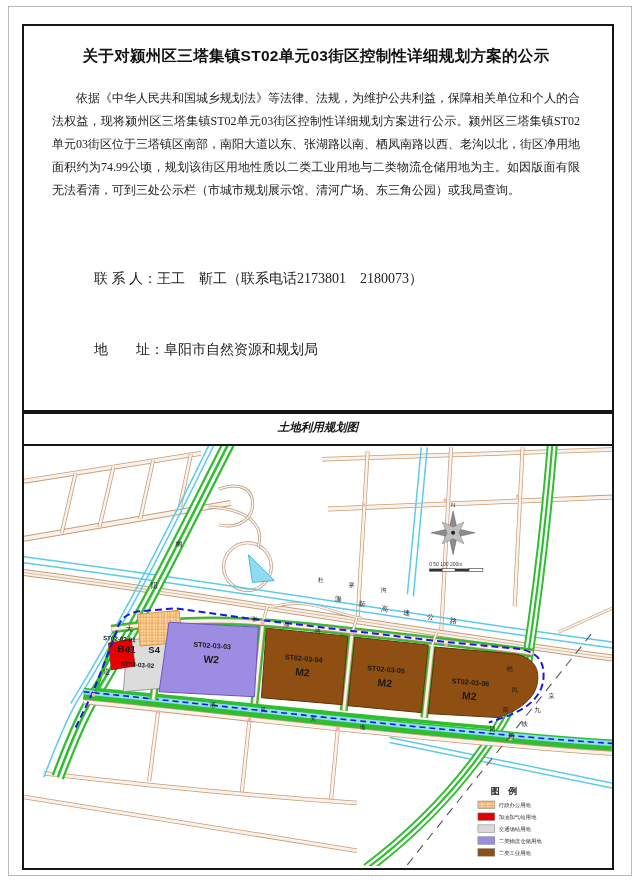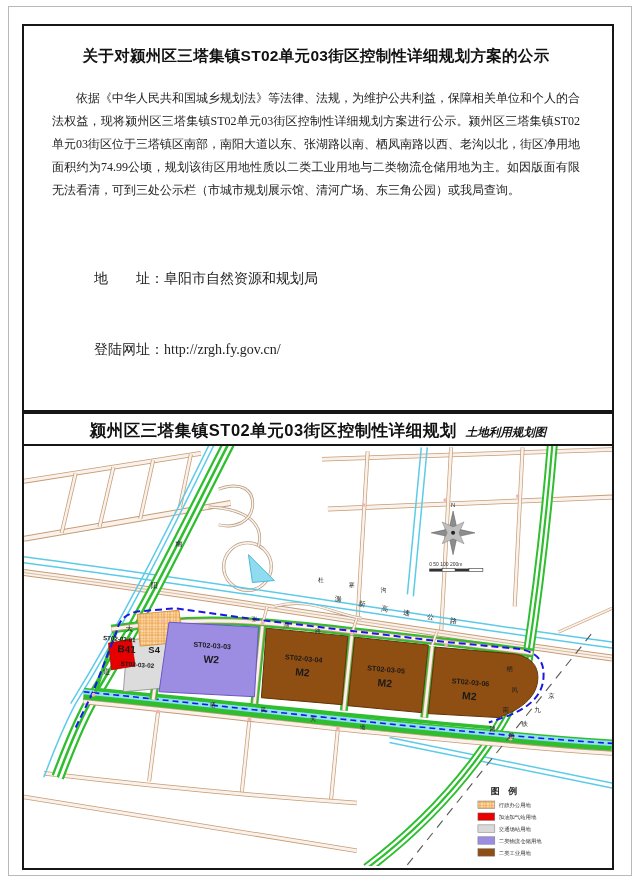--- a/index.html
+++ b/index.html
@@ -40,29 +40,29 @@
 </head>
 <body>
 
 <div class="page">
   <div class="outer-frame"></div>
 
   <div class="doc-box">
     <div class="doc-title">关于对颍州区三塔集镇ST02单元03街区控制性详细规划方案的公示</div>
     <p class="doc-para">依据《中华人民共和国城乡规划法》等法律、法规，为维护公共利益，保障相关单位和个人的合法权益，现将颍州区三塔集镇ST02单元03街区控制性详细规划方案进行公示。颍州区三塔集镇ST02单元03街区位于三塔镇区南部，南阳大道以东、张湖路以南、栖凤南路以西、老沟以北，街区净用地面积约为74.99公顷，规划该街区用地性质以二类工业用地与二类物流仓储用地为主。如因版面有限无法看清，可到三处公示栏（市城市规划展示馆、清河广场、东三角公园）或我局查询。</p>
     <div class="contact">
+      <div>联 系 人：王工　靳工（联系电话2173801　2180073）</div>
       <div>地　　址：阜阳市自然资源和规划局</div>
       <div>登陆网址：http://zrgh.fy.gov.cn/</div>
     </div>
     <div class="doc-date">2020年4月29日</div>
   </div>
 
   <div class="map-box">
     <div class="map-title-bar">
-      <span class="map-title">颍州区三塔集镇ST02单元03街区控制性详细规划</span>
       <span class="map-subtitle">土地利用规划图</span>
     </div>
 
     <svg class="map" viewBox="0 0 592 420">
       <defs>
         <pattern id="orangeGrid" width="6" height="6" patternUnits="userSpaceOnUse">
           <rect width="6" height="6" fill="#fbd9a8"></rect>
           <path d="M0,0H6 M0,3H6 M0,0V6 M3,0V6" stroke="#e8963c" stroke-width="0.8"></path>
         </pattern>
       </defs>

